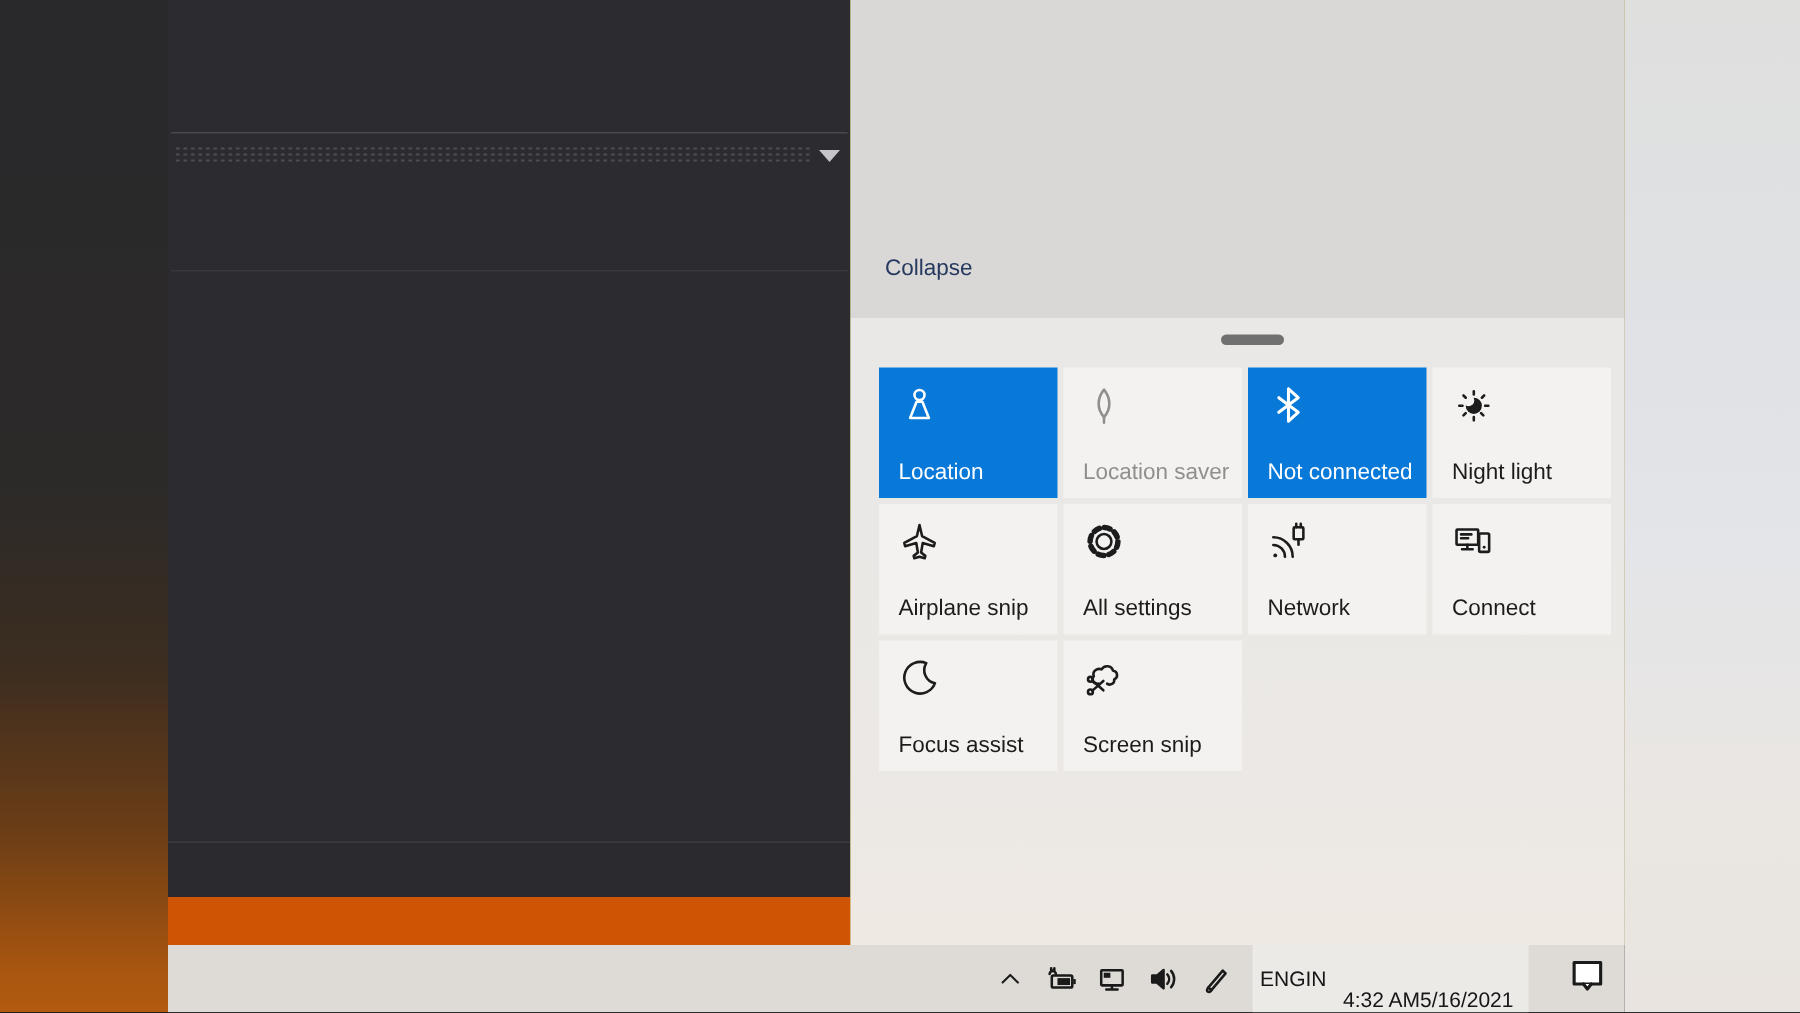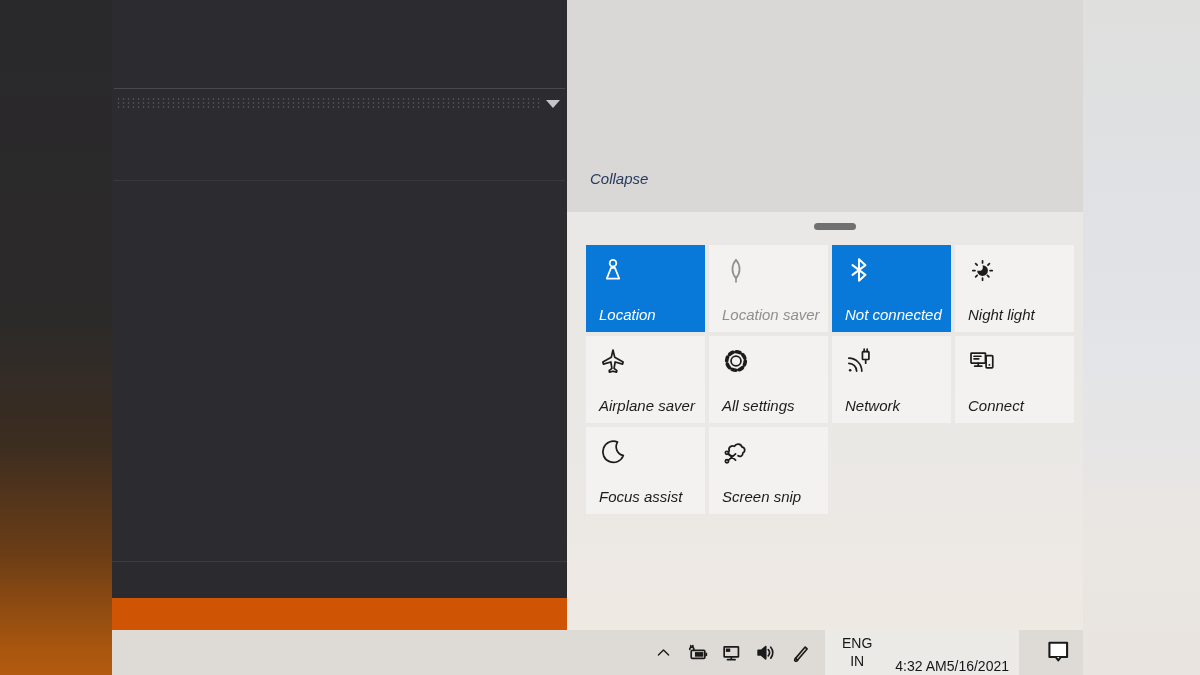--- a/index.html
+++ b/index.html
@@ -19,21 +19,21 @@
   .app-dotted { position:absolute; left:4px; top:97px; width:426px; height:13px;
     background-image:radial-gradient(#4e4e55 1px, transparent 1.2px); background-size:5px 4px; }
   .app-caret { position:absolute; left:434px; top:100px; width:0; height:0;
     border-left:7px solid transparent; border-right:7px solid transparent; border-top:8px solid #c6c6ca; }
   .app-line2 { position:absolute; left:2px; top:180px; width:451px; height:1px; background:#38383d; }
   .app-line3 { position:absolute; left:0; top:561px; width:455px; height:1px; background:#3b3b40; }
   .app-lower { position:absolute; left:0; top:562px; width:455px; height:36px; background:#2b2b2f; }
   .app-orange-bar { position:absolute; left:0; top:598px; width:455px; height:32px; background:#cf5504; }
 
   
-  .panel { position:absolute; left:567px; top:0; width:516px; height:630px; background:#fde047;font-style:italic; }
+  .panel { position:absolute; left:567px; top:0; width:516px; height:630px; background:#fde047; }
   .panel-top { position:absolute; left:0; top:0; width:516px; height:212px; background:#d9d8d6; }
   .collapse-link { position:absolute; left:23px; top:170px; font-size:15px; color:#26395f; cursor:default; }
   .panel-qa { position:absolute; left:0; top:212px; width:516px; height:418px;
     background:linear-gradient(180deg,#e9e8e6 0%,#ebe8e5 70%,#efe9e3 100%); }
   .handle { position:absolute; left:247px; top:11px; width:42px; height:7px; border-radius:3.5px; background:#707070; }
 
   .tiles { position:absolute; left:19px; top:33px; width:488px;
     display:grid; grid-template-columns:repeat(4,119px); grid-auto-rows:87px; gap:4px; }
   .tile { position:relative; background:#f4f2f0; color:#1c1c1c; cursor:default; }
   .tile.active { background:#0879d9; color:#ffffff; }
@@ -44,22 +44,22 @@
   .tile.active .qa-label { color:#fff; }
 
   
   .taskbar { position:absolute; left:112px; top:630px; width:971px; height:45px; background:#dedbd7;
     display:flex; align-items:center; justify-content:flex-end; }
   .tray { display:flex; align-items:center; height:100%; }
   .tray-icon { width:24px; height:24px; margin:0 5px; display:flex; align-items:center; justify-content:center; color:#1a1a1a; }
   .tray-icon svg { width:21px; height:21px; }
   .tray-icon.chevron svg { width:17px; height:17px; }
   .lang-clock { display:flex; align-items:center; height:100%; background:#eceae7; margin-left:8px; }
-  .lang-block { display:flex; flex-direction:column; align-items:center; justify-content:center;
-    padding:0 17px; height:100%; font-size:14px; color:#161616; line-height:1.25; }
+  .lang-block { display:flex; flex-direction:row; align-items:center; justify-content:center;
+    padding:0 5px; height:100%; font-size:14px; color:#161616; line-height:1.25; }
   .clock-block { display:flex; flex-direction:row; align-items:flex-end; justify-content:center;
     padding:0 10px 0 6px; height:100%; font-size:14px; color:#161616; line-height:1.25; }
   .ac-button { width:34px; height:100%; margin-left:22px; margin-right:8px;
     display:flex; align-items:center; justify-content:center; color:#1a1a1a; }
   .ac-button svg { width:26px; height:26px; }
 </style>
 </head>
 <body>
 
 <div id="stage">
@@ -118,21 +118,21 @@
               </svg>
             </span>
     <span class="qa-label">Night light</span>
   </div>
           <div class="tile">
     <span class="qa-icon">
               <svg viewBox="0 0 26 26" fill="none" stroke="currentColor" stroke-width="1.6" stroke-linecap="round" stroke-linejoin="round">
                 <path d="M13 2.8 L14.6 9.6 L22.4 13.9 L21.9 15.9 L15 13.9 L14 19.8 L16.6 21.9 L16.2 23.4 L13 22.5 L9.8 23.4 L9.4 21.9 L12 19.8 L11 13.9 L4.1 15.9 L3.6 13.9 L11.4 9.6 Z"></path>
               </svg>
             </span>
-    <span class="qa-label">Airplane saver</span>
+    <span class="qa-label">Airplane snip</span>
   </div>
           <div class="tile">
     <span class="qa-icon">
               <svg viewBox="0 0 26 26" fill="none" stroke="currentColor" stroke-width="1.6" stroke-linecap="round" stroke-linejoin="round">
                 <circle cx="13" cy="13" r="8.6" stroke-width="3.4" stroke-dasharray="3.6 3.15"></circle>
                 <circle cx="13" cy="13" r="4.6"></circle>
               </svg>
             </span>
     <span class="qa-label">All settings</span>
   </div>

